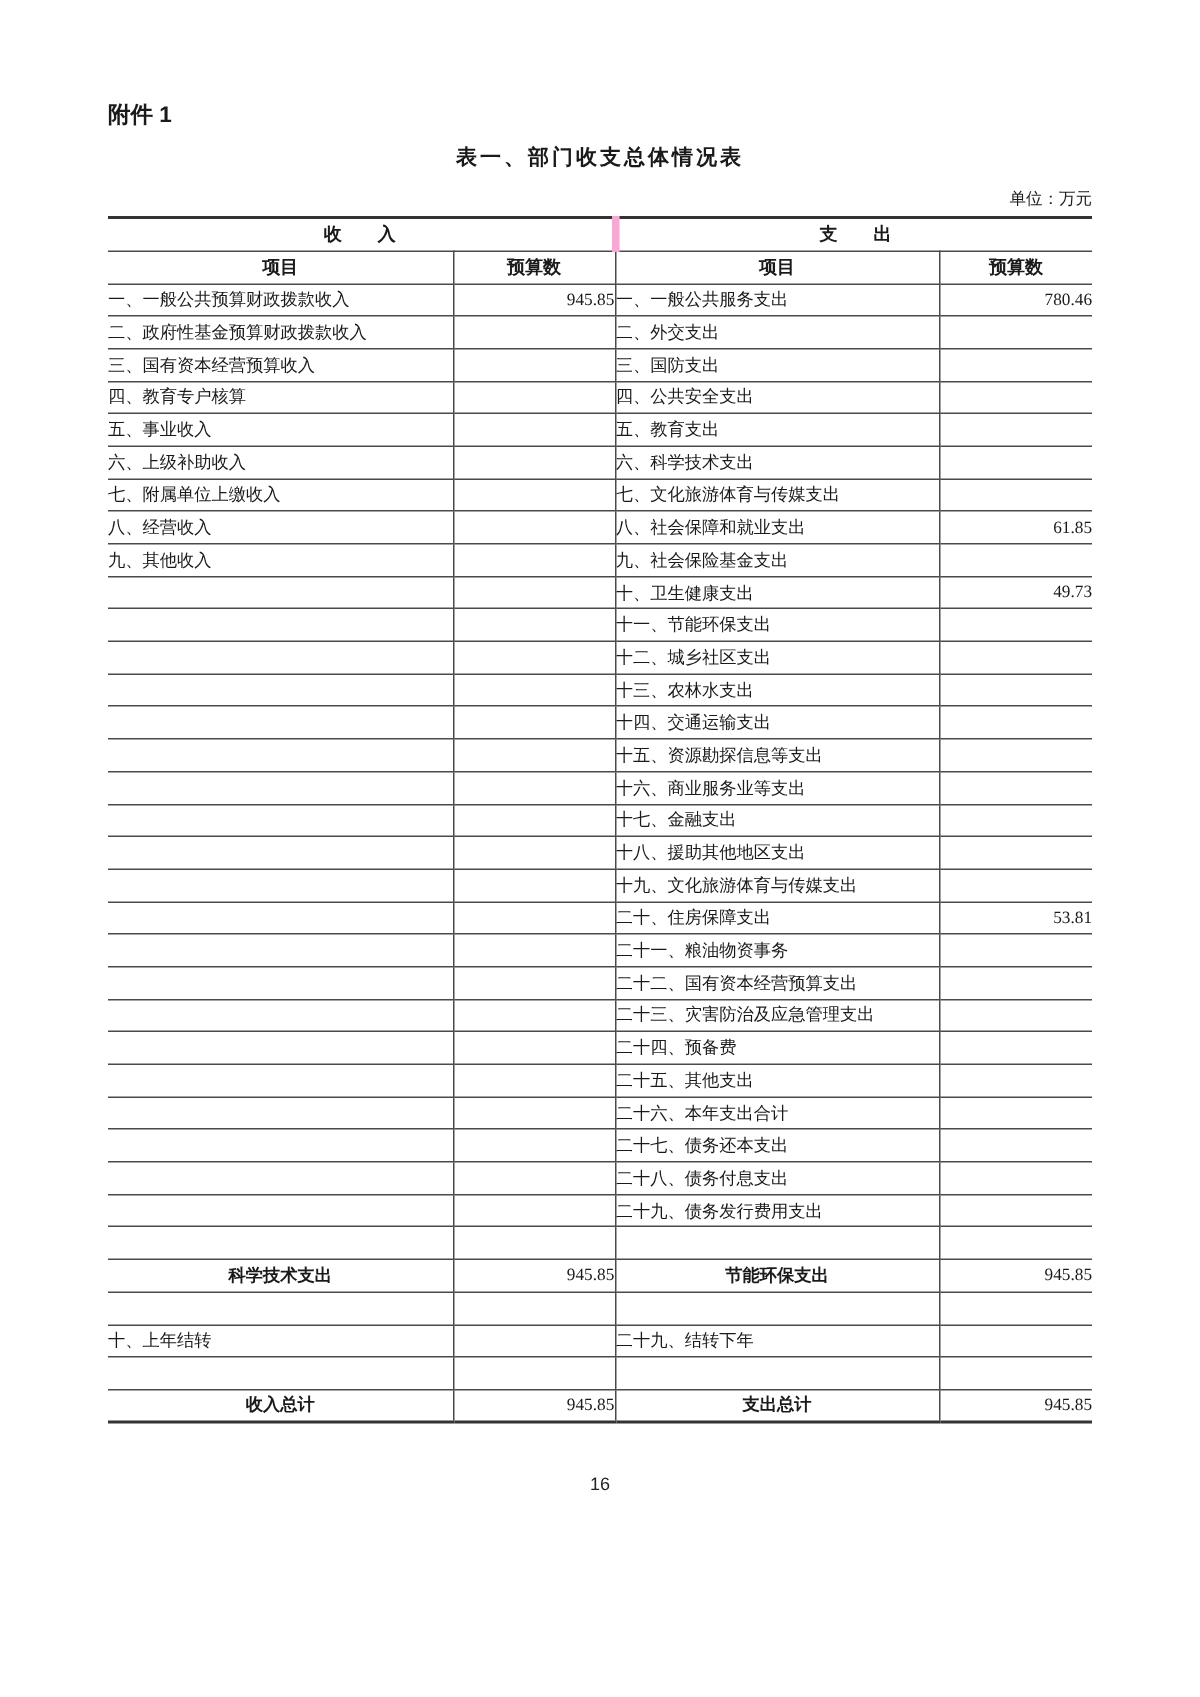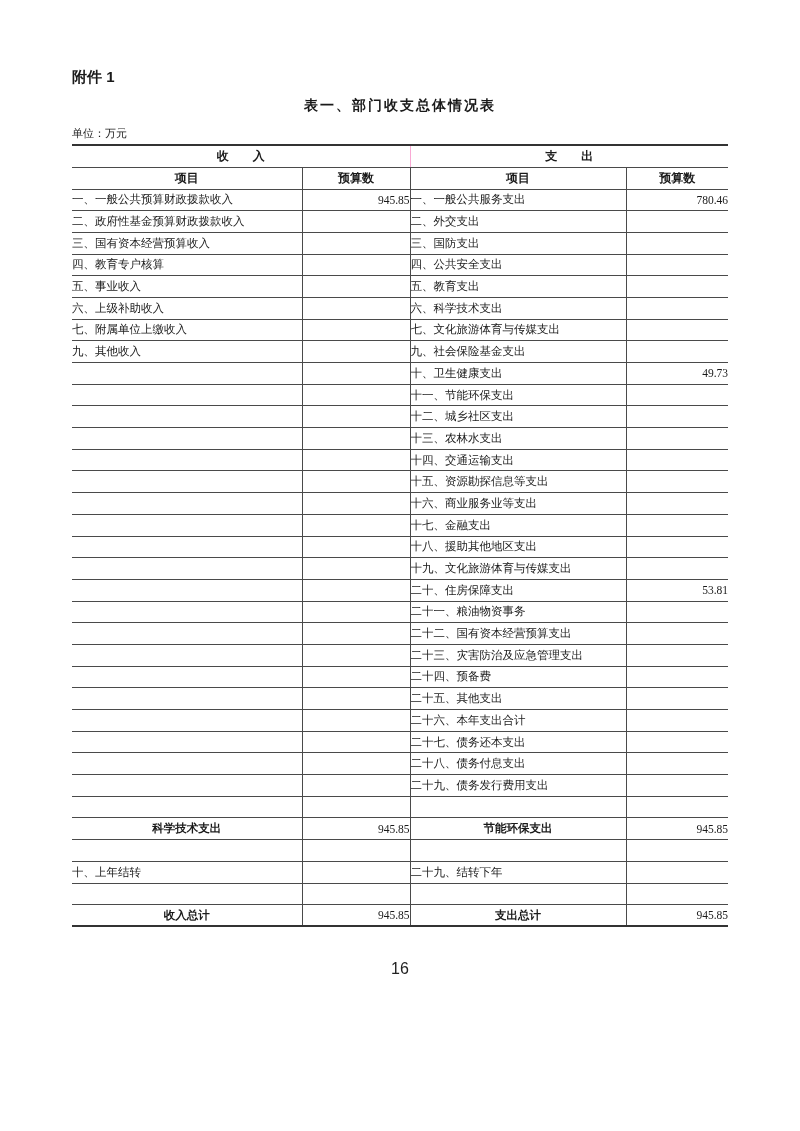--- a/index.html
+++ b/index.html
@@ -25,21 +25,21 @@
   }
   .doc-title {
     text-align: center;
     font-size: 14px;
     font-weight: 700;
     letter-spacing: 2px;
     line-height: 24px;
     margin-top: 6px;
   }
   .unit-note {
-    text-align: left;
+    text-align: right;
     font-size: 11px;
     line-height: 15px;
     margin-top: 8px;
     margin-bottom: 3px;
   }
   table.budget {
     border-collapse: collapse;
     table-layout: fixed;
     width: 656px;
   }
@@ -58,42 +58,42 @@
   }
   
   table.budget thead th {
     height: 22px;
     text-align: center;
     vertical-align: middle;
     font-weight: 700;
     font-size: 12px;
   }
   table.budget thead tr.hrow1 th { border-top: 2px solid #333333; }
-  th.h-income { border-right: 1px solid #f9a8d4; }
+  th.h-income { border-right: 5px solid #f9a8d4; }
   th.sub-item-l, th.sub-val-l, th.sub-item-r { border-right: 1px solid #4a4a4a; }
 
   
   table.budget tbody td {
     height: 21.7px;
     font-size: 11.5px;
     vertical-align: middle;
   }
   td.item { text-align: left; padding-left: 8px; border-right: 1px solid #4a4a4a; }
   td.val  { text-align: right; padding-right: 5px; }
   td.val-l { border-right: 1px solid #4a4a4a; }
   tr.total td.item {
     text-align: center;
     padding-left: 0;
     font-weight: 700;
   }
   table.budget tbody tr:last-child td { border-bottom: 2px solid #333333; }
 
   .page-number {
     text-align: center;
-    font-size: 16px;
+    font-size: 12px;
     margin-top: 33px;
     color: #222222;
     font-family: "Liberation Sans", "DejaVu Sans", sans-serif;
   }
 </style>
 </head>
 <body>
 
 <div class="page">
 
@@ -159,20 +159,26 @@
           <td class="item">六、科学技术支出</td>
           <td class="val"></td>
         </tr>
         <tr>
           <td class="item">七、附属单位上缴收入</td>
           <td class="val val-l"></td>
           <td class="item">七、文化旅游体育与传媒支出</td>
           <td class="val"></td>
         </tr>
         <tr>
+          <td class="item">八、经营收入</td>
+          <td class="val val-l"></td>
+          <td class="item">八、社会保障和就业支出</td>
+          <td class="val">61.85</td>
+        </tr>
+        <tr>
           <td class="item">九、其他收入</td>
           <td class="val val-l"></td>
           <td class="item">九、社会保险基金支出</td>
           <td class="val"></td>
         </tr>
         <tr>
           <td class="item"></td>
           <td class="val val-l"></td>
           <td class="item">十、卫生健康支出</td>
           <td class="val">49.73</td>

